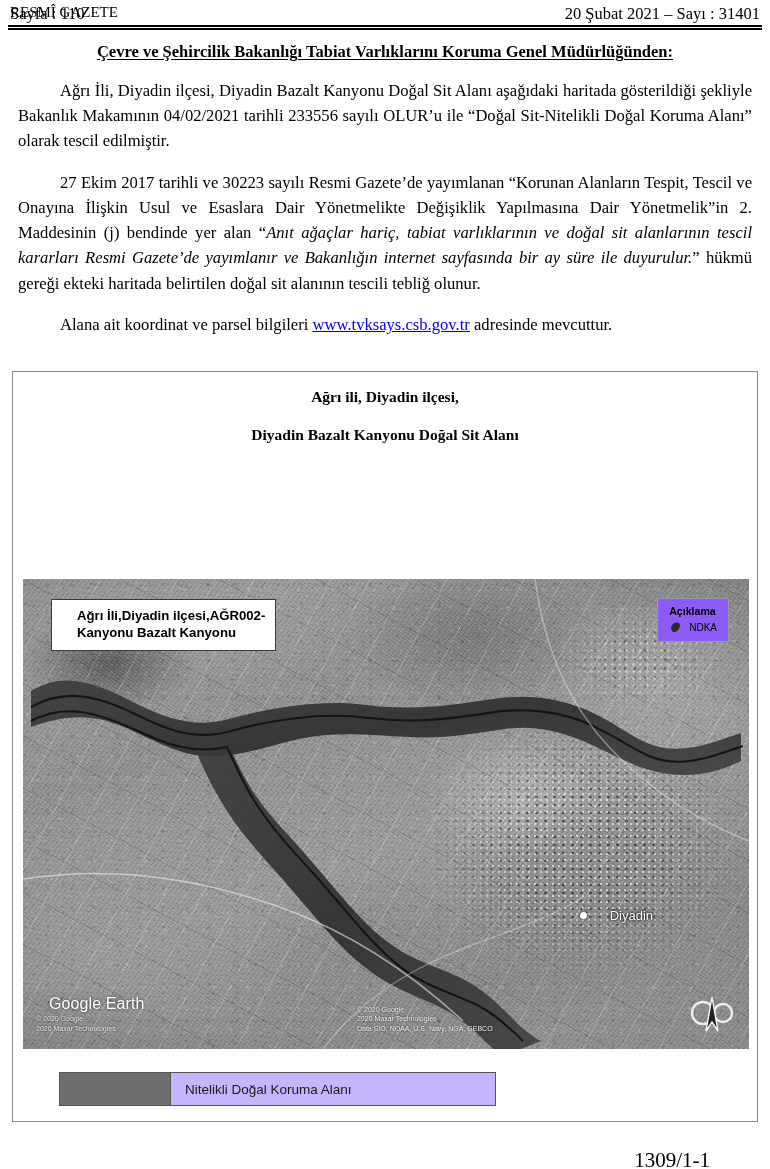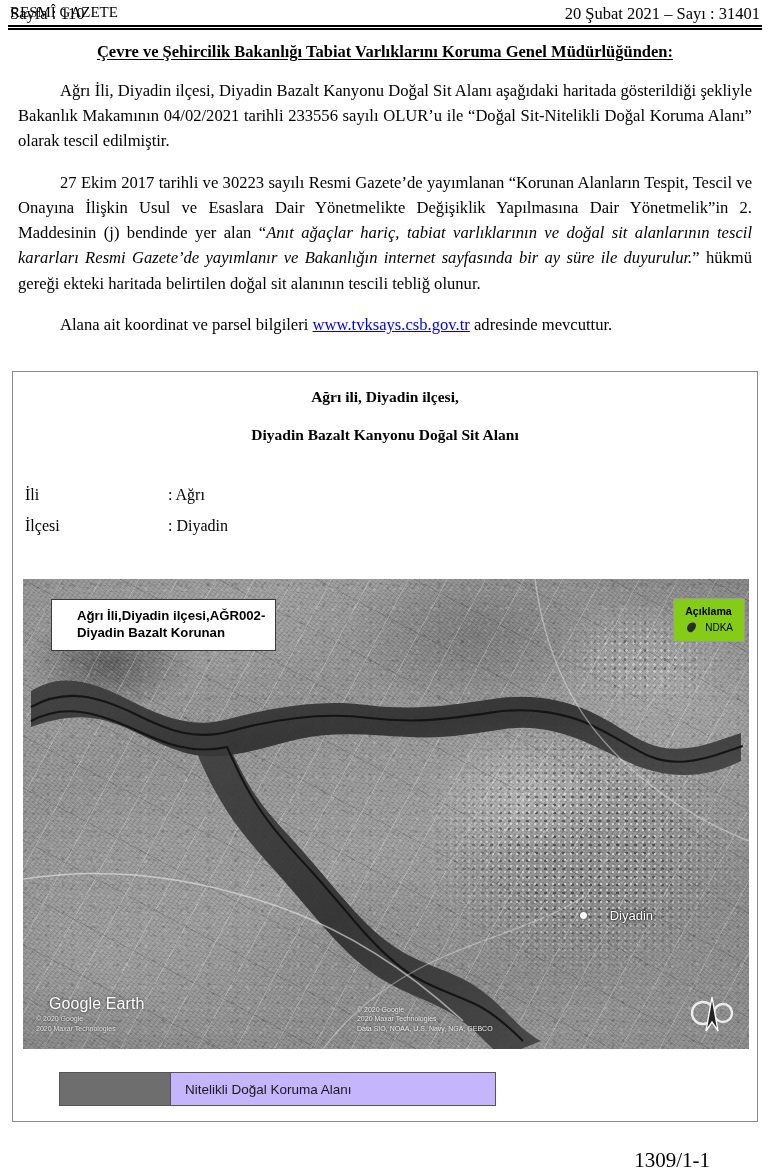--- a/index.html
+++ b/index.html
@@ -170,22 +170,22 @@
   
   .map-label {
     position:absolute; left:28px; top:20px;
     background:#fff; border:1px solid #3a3a3a;
     padding:7px 10px 8px 25px;
     font-family:"Liberation Sans","DejaVu Sans",sans-serif;
     font-size:13.2px; font-weight:bold; line-height:1.32;
     color:#000; white-space:nowrap;
   }
   .legend-box {
-    position:absolute; right:4px; top:19px;
-    background:#84cc16; border:1px solid #9a9a9a;
+    position:absolute; right:20px; top:19px;
+    background:#8b5cf6; border:1px solid #9a9a9a;
     padding:6px 11px 7px 11px;
     font-family:"Liberation Sans","DejaVu Sans",sans-serif;
     color:#000;
   }
   .legend-title { font-size:10.6px; font-weight:bold; margin-bottom:4px; }
   .legend-row { display:flex; align-items:center; gap:7px; font-size:10px; }
   .legend-swatch { width:13px; height:13px; }
 
   .ge-watermark {
     position:absolute; left:26px; bottom:36px;
@@ -265,30 +265,20 @@
 
   <p class="para last"><span>Alana ait koordinat ve parsel bilgileri </span><a href="#" class="ulink">www.tvksays.csb.gov.tr</a><span> adresinde mevcuttur.</span></p>
 
 </div>
 
 <div class="map-box">
 
   <div class="box-title-1">Ağrı ili, Diyadin ilçesi,</div>
   <div class="box-title-2">Diyadin Bazalt Kanyonu Doğal Sit Alanı</div>
 
-  <div class="kv-list">
-    <div class="kv-row">
-      <span class="kv-key">İli</span>
-      <span class="kv-val">: Ağrı</span>
-    </div>
-    <div class="kv-row">
-      <span class="kv-key">İlçesi</span>
-      <span class="kv-val">: Diyadin</span>
-    </div>
-  </div>
 
   <div class="map-area">
     <div class="sat">
       <div class="sat-base"></div>
       <div class="sat-tex1"></div>
       <div class="fields"></div>
       <div class="sat-tex2"></div>
       <div class="urban"></div>
       <div class="urban2"></div>
 
@@ -329,21 +319,21 @@
         <path d="M0,300 C90,286 180,300 262,330 C330,355 390,396 440,442" fill="none" stroke="#e9e9e9" stroke-width="1.6" opacity="0.6"></path>
         <path d="M512,0 C520,60 540,120 588,170 C626,210 670,240 726,262" fill="none" stroke="#e4e4e4" stroke-width="1.4" opacity="0.5"></path>
         <path d="M300,470 C330,430 370,400 420,378 C470,356 520,344 560,318" fill="none" stroke="#e4e4e4" stroke-width="1.3" opacity="0.45"></path>
       </svg>
 
       <div class="sat-vignette"></div>
     </div>
 
     <div class="map-label">
       <div>Ağrı İli,Diyadin ilçesi,AĞR002-</div>
-      <div>Diyadin Bazalt Korunan</div>
+      <div>Kanyonu Bazalt Kanyonu</div>
     </div>
 
     <div class="legend-box">
       <div class="legend-title">Açıklama</div>
       <div class="legend-row">
         <svg class="legend-swatch" viewBox="0 0 14 14">
           <path d="M2.5,9.5 C1.6,7 3,3.6 6,2.2 C8.4,1.1 11,1.7 11.6,3.6 C12.4,6.2 10.6,10 7.8,11.6 C5.6,12.8 3.3,12 2.5,9.5 Z" fill="#2b2b2b"></path>
         </svg>
         <span>NDKA</span>
       </div>

